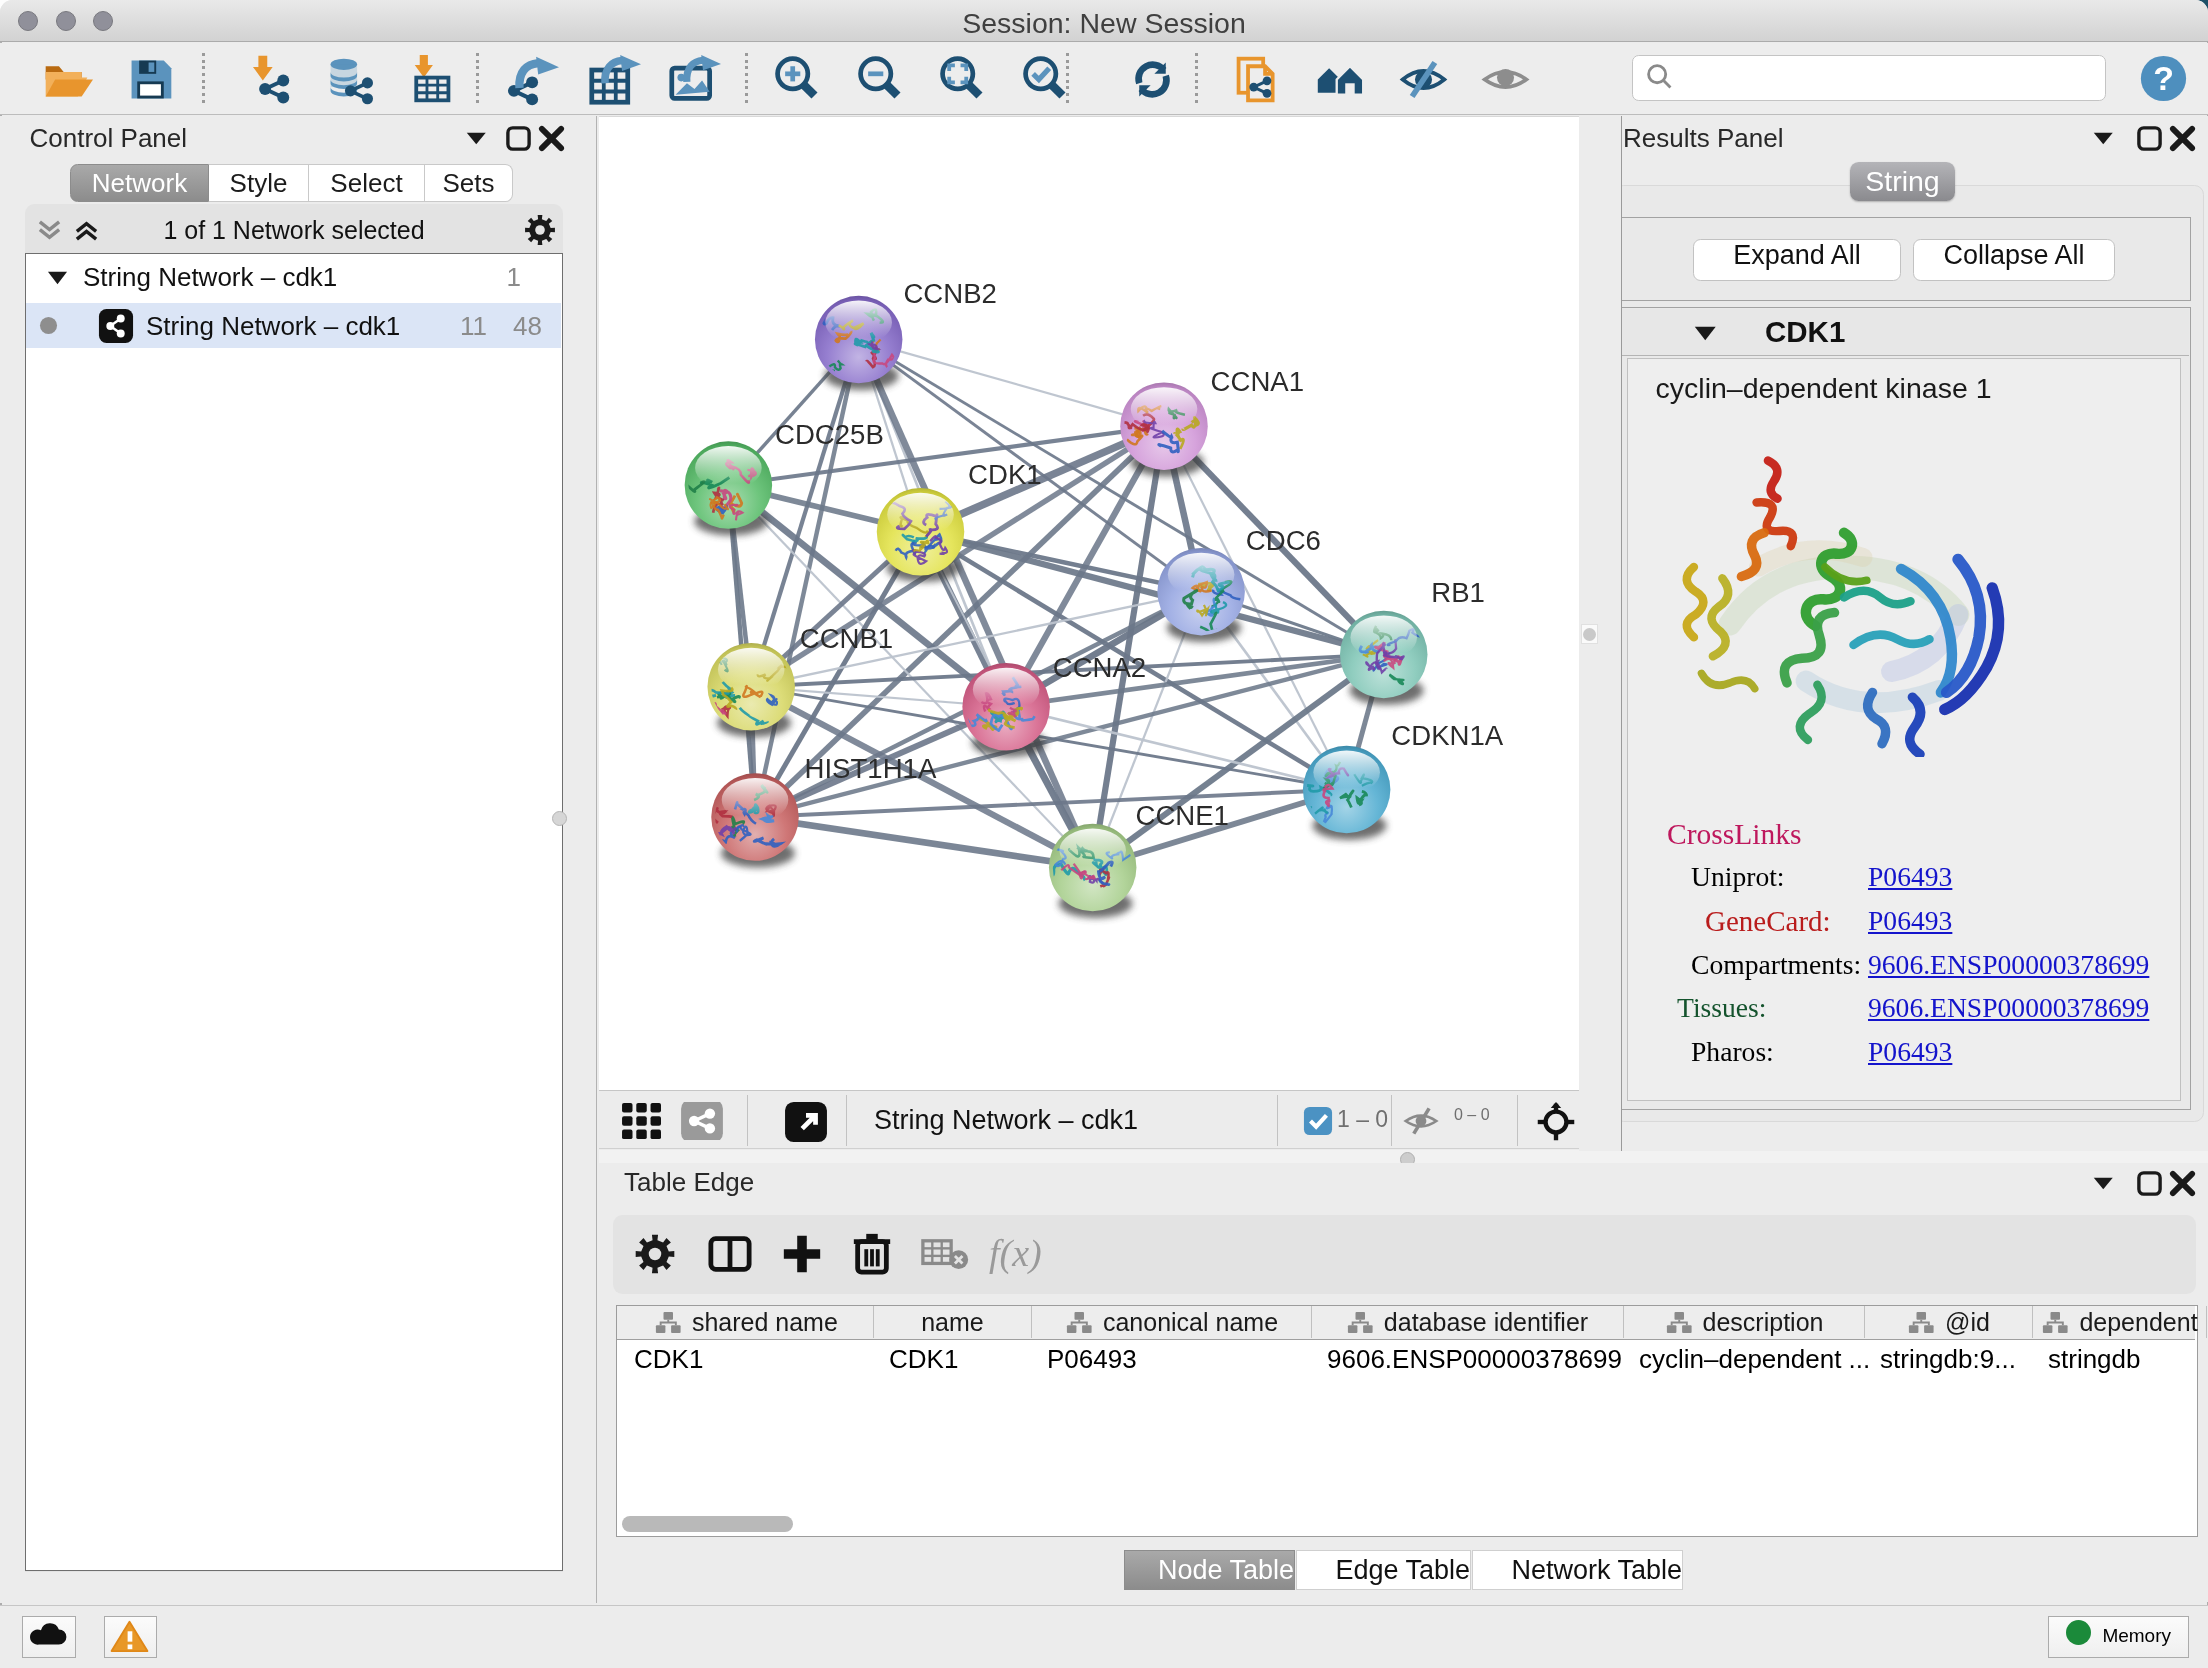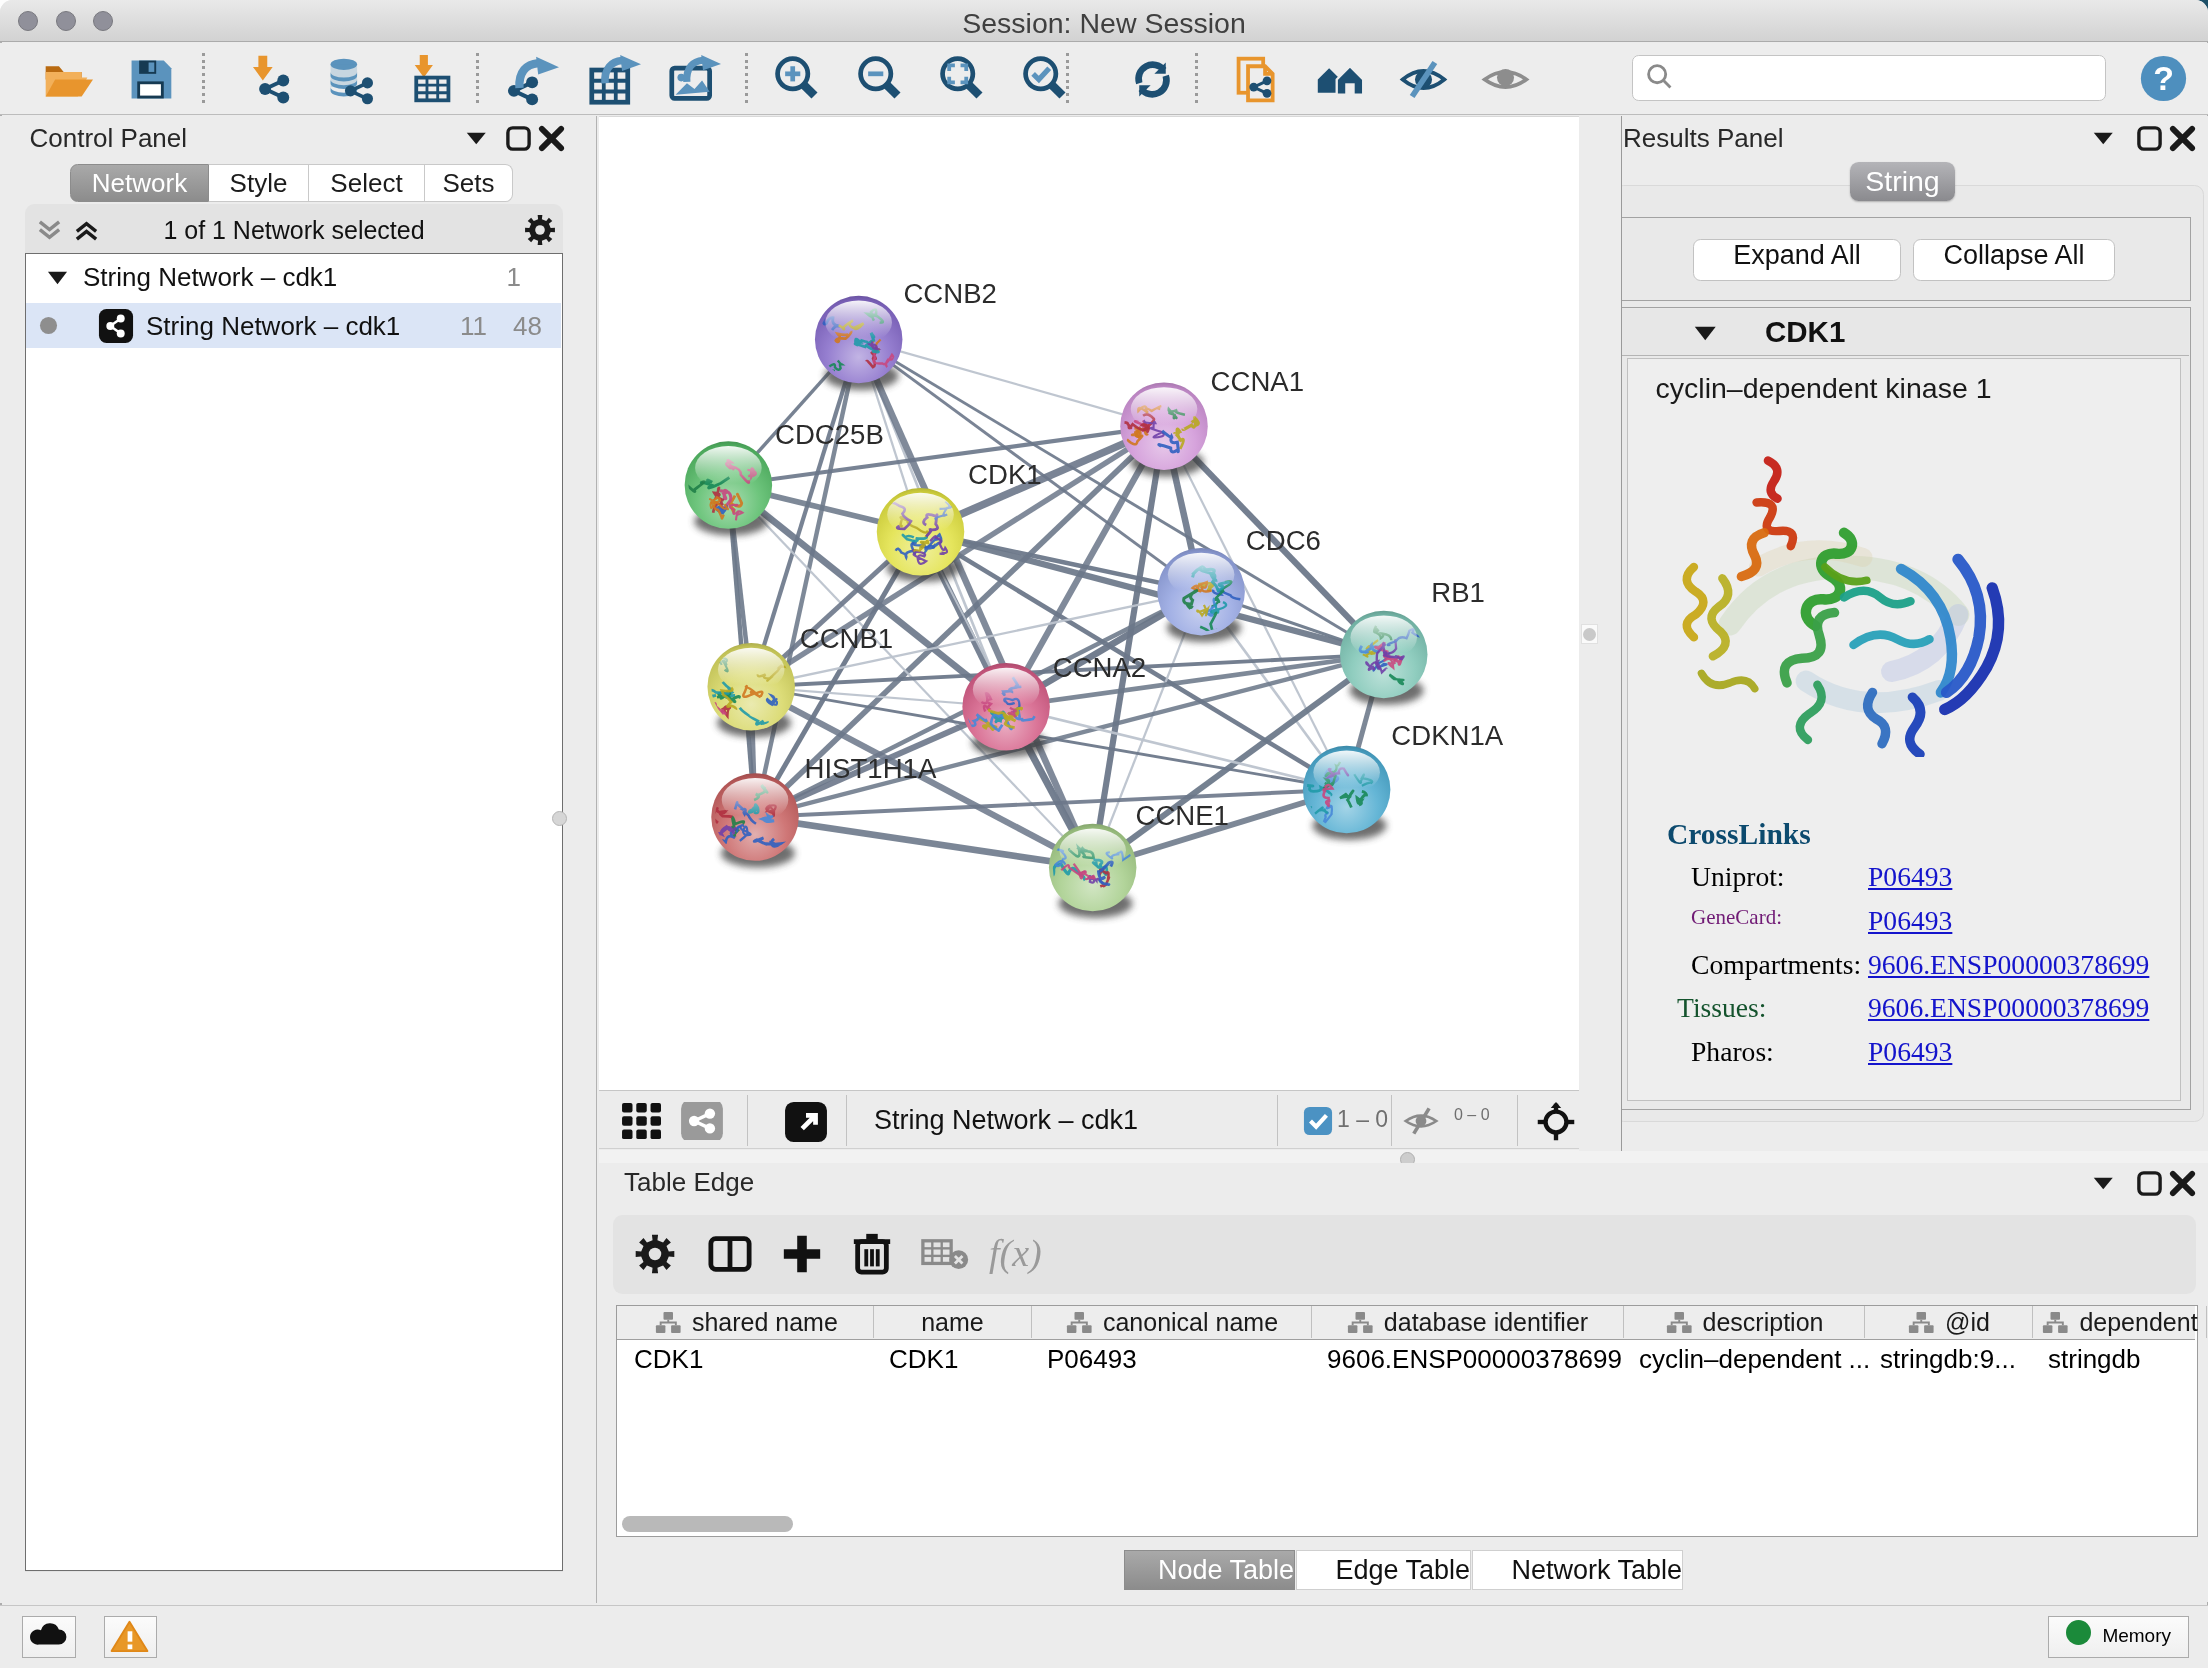--- a/index.html
+++ b/index.html
@@ -733,24 +733,24 @@
         <path d="M180 152 q22 -14 38 0 q14 12 32 4" fill="none" stroke="#1ba088" stroke-width="9" stroke-linecap="round" opacity="0.95"></path>
         <path d="M190 202 q24 -18 46 -6 q18 10 34 0" fill="none" stroke="#28a0b8" stroke-width="9" stroke-linecap="round" opacity="0.95"></path>
         <path d="M240 122 q44 24 52 72 q6 36 -10 58" fill="none" stroke="#3088cc" stroke-width="11" stroke-linecap="round" opacity="0.95"></path>
         <path d="M300 112 q30 36 22 82 q-8 40 -34 58" fill="none" stroke="#2858c8" stroke-width="12" stroke-linecap="round" opacity="0.95"></path>
         <path d="M336 142 q16 44 -6 84 q-20 34 -44 44" fill="none" stroke="#1830b0" stroke-width="12" stroke-linecap="round" opacity="0.95"></path>
         <path d="M210 252 q-12 18 4 28 q16 8 6 26" fill="none" stroke="#2f6ec0" stroke-width="10" stroke-linecap="round" opacity="0.95"></path>
         <path d="M252 257 q16 14 2 32 q-12 16 6 28" fill="none" stroke="#1a40b8" stroke-width="10" stroke-linecap="round" opacity="0.95"></path>
         <path d="M160 120 q20 20 44 14" fill="none" stroke="#58a018" stroke-width="8" stroke-linecap="round" opacity="0.95"></path>
       </svg>
     </div>
-  <div class="abs serif" style="left:39px;top:459px;font-size:29.5px;font-weight:bold;color:#0c4a6e">CrossLinks</div>
+  <div class="abs serif" style="left:39px;top:459px;font-size:29.5px;font-weight:normal;color:#be185d">CrossLinks</div>
   <div class="abs serif" style="left:63px;top:502px;font-size:27.6px;color:#000">Uniprot:</div>
     <div class="abs serif xl" style="left:240px;top:502px;font-size:27.6px">P06493</div>
-  <div class="abs serif" style="left:63px;top:546px;font-size:21px;color:#701a75">GeneCard:</div>
+  <div class="abs serif" style="left:77px;top:546px;font-size:29px;color:#b91c1c">GeneCard:</div>
     <div class="abs serif xl" style="left:240px;top:546px;font-size:27.6px">P06493</div>
   <div class="abs serif" style="left:63px;top:590px;font-size:27.6px;color:#000">Compartments:</div>
     <div class="abs serif xl" style="left:240px;top:590px;font-size:27.6px">9606.ENSP00000378699</div>
   <div class="abs serif" style="left:49px;top:633px;font-size:27.6px;color:#14532d">Tissues:</div>
     <div class="abs serif xl" style="left:240px;top:633px;font-size:27.6px">9606.ENSP00000378699</div>
   <div class="abs serif" style="left:63px;top:677px;font-size:27.6px;color:#000">Pharos:</div>
     <div class="abs serif xl" style="left:240px;top:677px;font-size:27.6px">P06493</div>
 </div>
 <div class="abs" style="left:1579px;top:116px;width:43px;height:1035px;background:#ececec;border-right:1.9px solid #9a9a9a"></div>
 <div class="abs" style="left:1581px;top:624px;width:17px;height:20px;background:#fafafa;border:1px solid #e0e0e0"></div>

